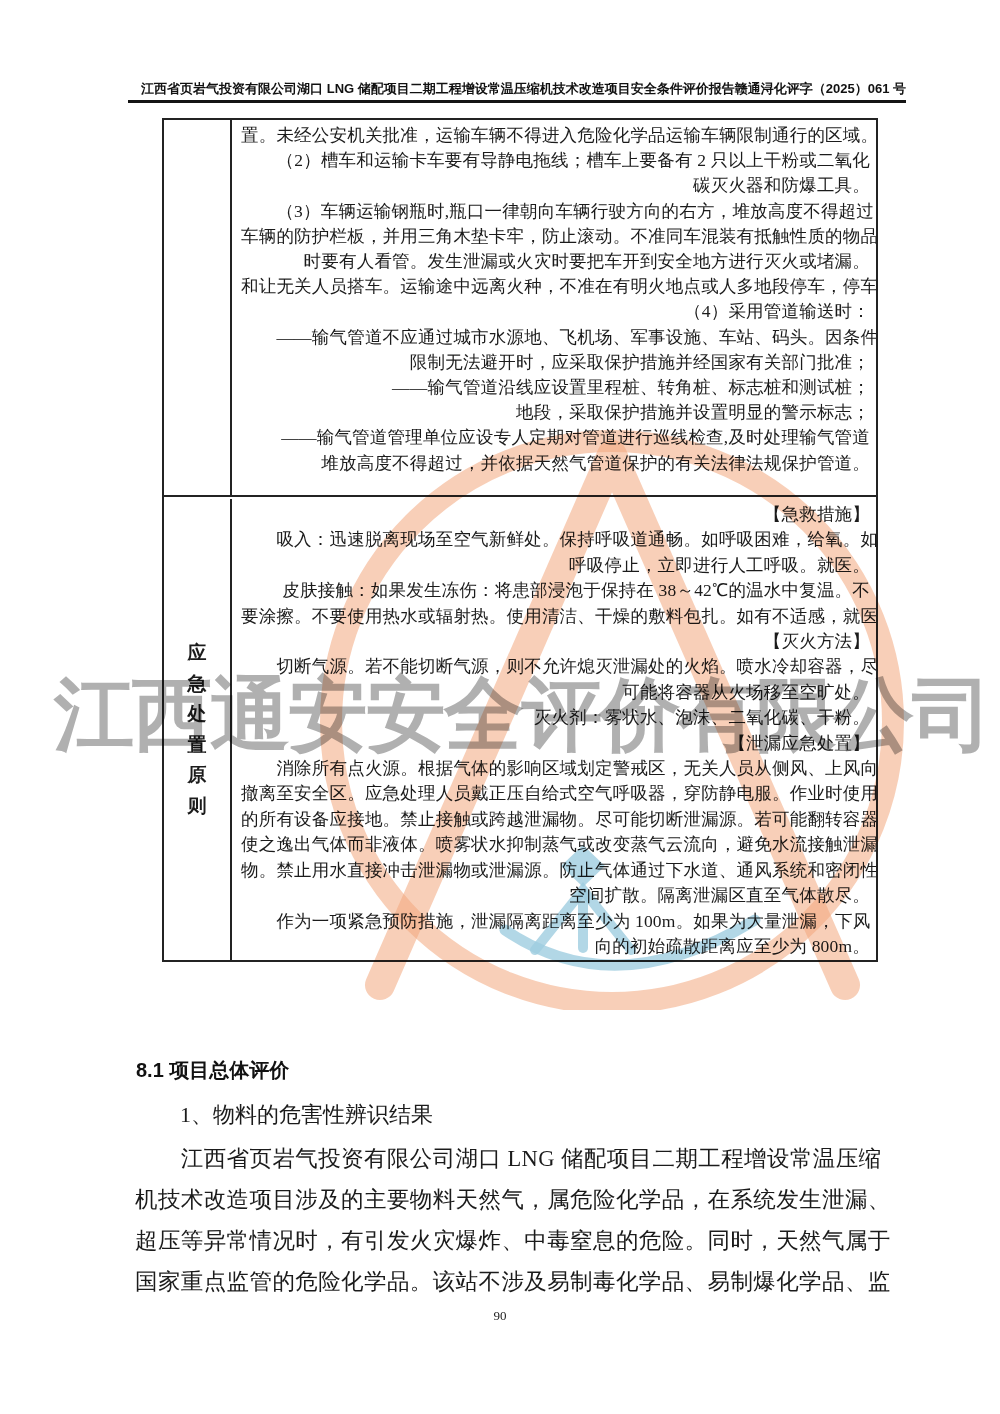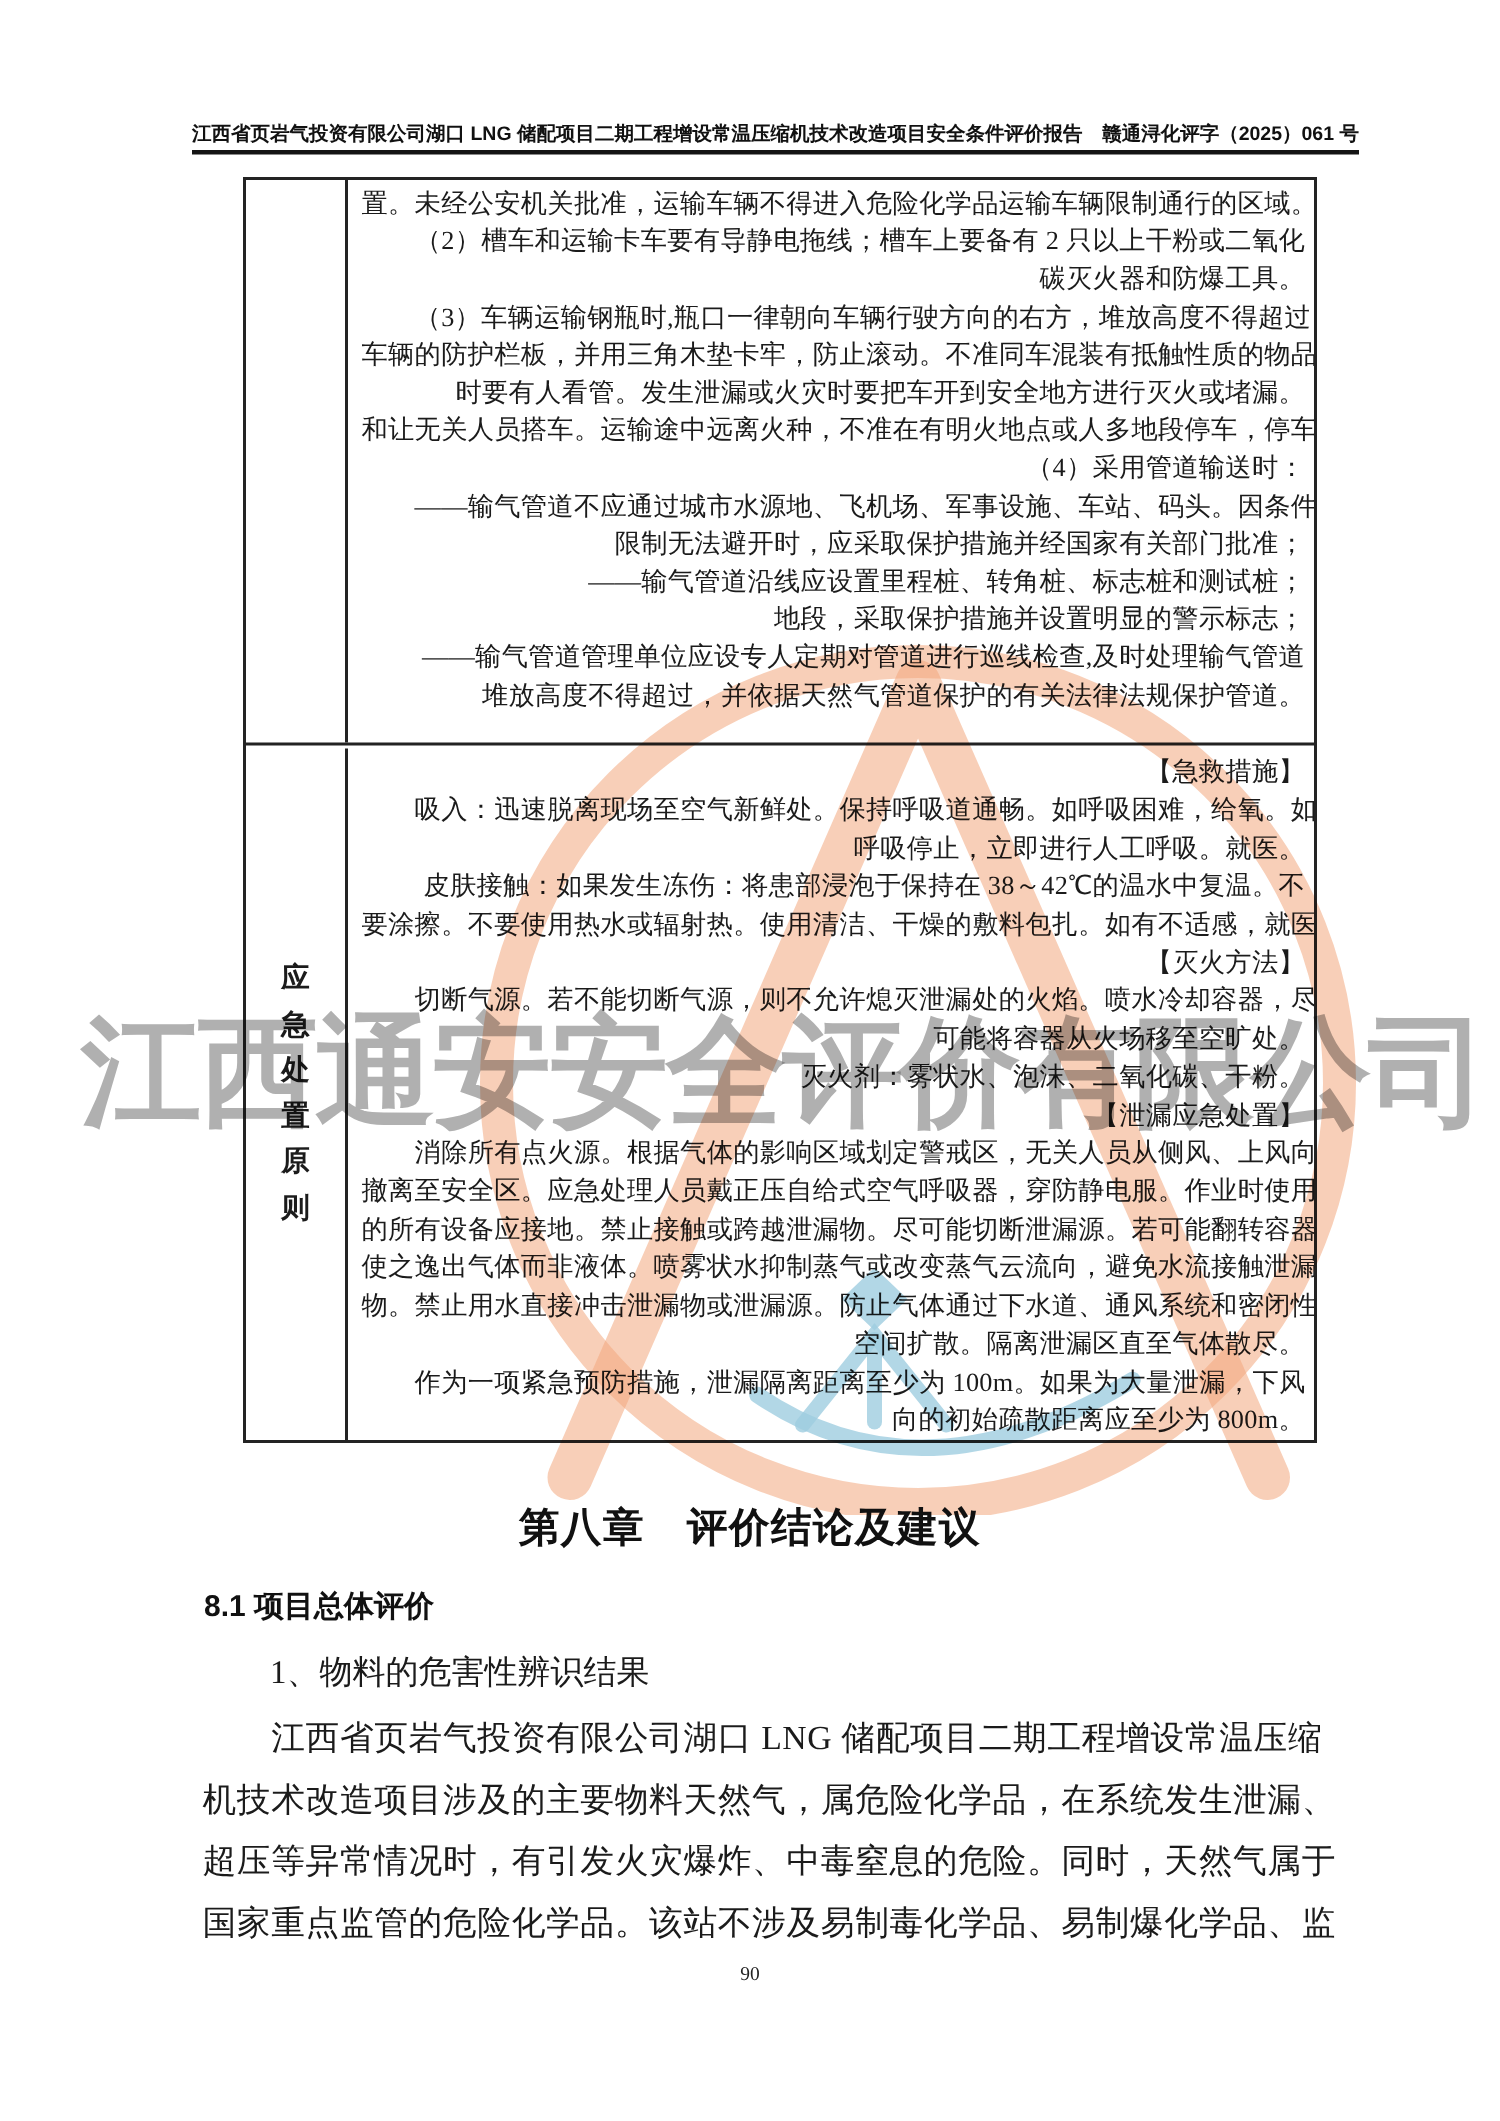--- a/index.html
+++ b/index.html
@@ -5,21 +5,21 @@
   html,body { margin:0; padding:0; background:#9a9a9a; }
   .page {
     position:relative; width:1000px; height:1414px; margin:0 auto;
     background:#ffffff; overflow:hidden;
     font-family:"Liberation Serif", serif; color:#1b1b1b;
   }
 
   
   .header {
     position:absolute; left:128px; top:80px; width:778px;
-    display:flex; justify-content:space-between; align-items:flex-end;
+    display:flex; justify-content:flex-end; align-items:flex-end;
     font-family:"Liberation Sans", sans-serif; font-weight:bold;
     font-size:13px; color:#111; white-space:nowrap;
   }
   .header-rule { position:absolute; left:128px; top:100px; width:778px; height:3px; background:#141414; }
 
   
   .report-table {
     position:absolute; left:162px; top:118px; width:716px; height:844px;
     border:2px solid #232323; box-sizing:border-box; background:transparent;text-align:right;
   }
@@ -139,21 +139,20 @@
     <circle id="wm-circle" cx="312" cy="292" r="281" fill="none" stroke-width="22" stroke-opacity="0.55" stroke="#f2a77e"></circle>
     <path id="wm-a" d="M 80,555 L 312,25 L 545,555" fill="none" stroke-width="30" stroke-opacity="0.55" stroke-linecap="round" stroke-linejoin="round" stroke="#f2a77e"></path>
     <polygon id="wm-diamond" points="283,415 305,436 283,457 261,436" fill-opacity="0.8" fill="#9fcde0"></polygon>
     <path id="wm-blue-a" d="M 235,520 L 283,460 L 331,520" fill="none" stroke-width="10" stroke-opacity="0.8" stroke-linecap="round" stroke="#9fcde0"></path>
     <line id="wm-blue-stem" x1="283" y1="463" x2="283" y2="518" stroke-width="10" stroke-opacity="0.8" stroke-linecap="round" stroke="#9fcde0"></line>
     <path id="wm-blue-arc" d="M 205,500 Q 315,575 455,490" fill="none" stroke-width="11" stroke-opacity="0.8" stroke-linecap="round" stroke="#9fcde0"></path>
   </svg>
 
   <div class="watermark-text">江西通安安全评价有限公司</div>
 
-  <div class="chapter-title">第八章　评价结论及建议</div>
   <div class="section-heading">8.1 项目总体评价</div>
   <div class="section-item">　　1、物料的危害性辨识结果</div>
   <div class="body-paragraph">
       <div class="p-line">　　江西省页岩气投资有限公司湖口 LNG 储配项目二期工程增设常温压缩</div>
       <div class="p-line">机技术改造项目涉及的主要物料天然气，属危险化学品，在系统发生泄漏、</div>
       <div class="p-line">超压等异常情况时，有引发火灾爆炸、中毒窒息的危险。同时，天然气属于</div>
       <div class="p-line">国家重点监管的危险化学品。该站不涉及易制毒化学品、易制爆化学品、监</div>
     </div>
 
   <div class="page-number">90</div>

